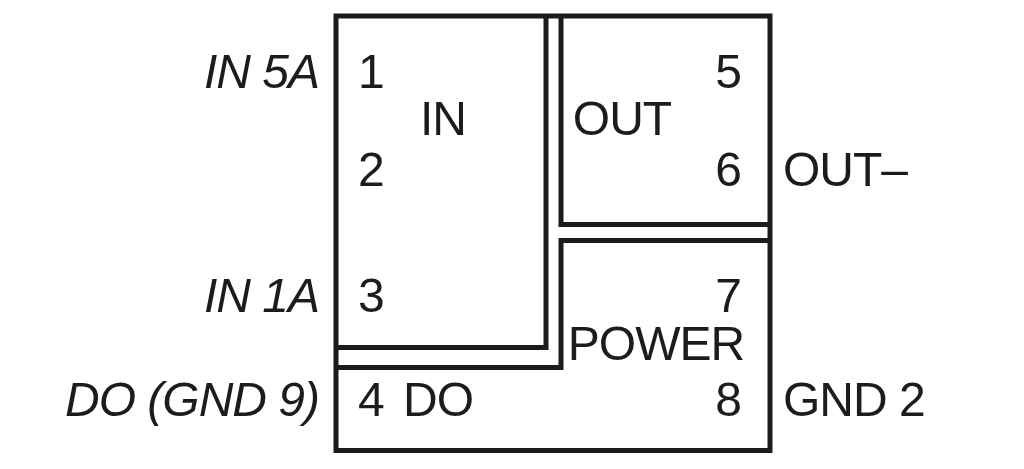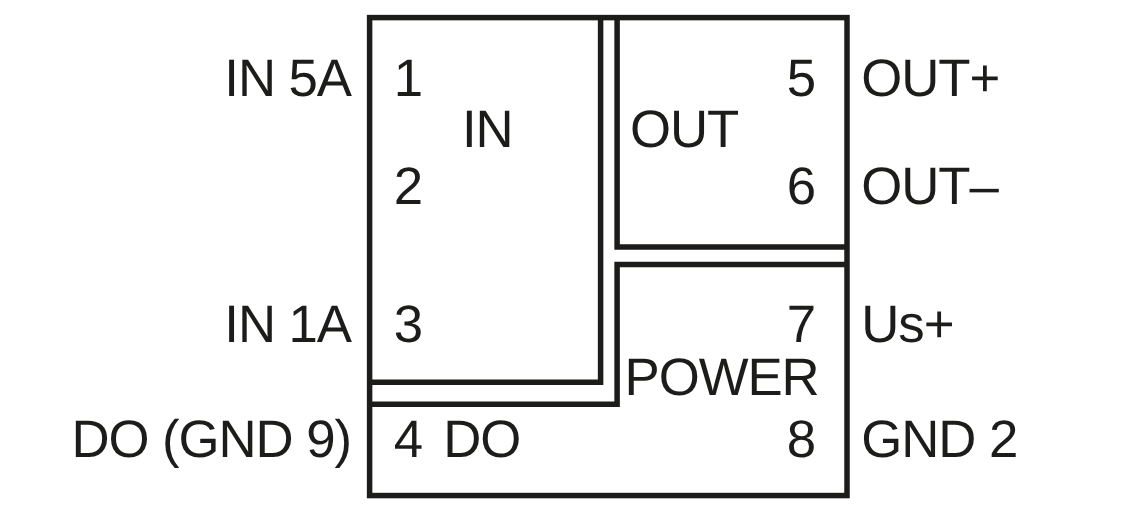--- a/index.html
+++ b/index.html
@@ -29,21 +29,21 @@
     line-height: 48px;
     letter-spacing: -1px;
     white-space: nowrap;
   }
   
   .row1 { top: 48px; }
   .row2 { top: 146px; }
   .row3 { top: 272px; }
   .row4 { top: 376px; }
   
-  .ext-left  { right: 705px; text-align: left; }  
+  .ext-left  { right: 705px; text-align: left; font-style: italic; }  
   .pin-left  { left: 358px; }                      
   .pin-right { right: 283px; text-align: right; }  
   .ext-right { left: 783px; }                      
   
   .blk-in    { left: 443px; top: 95px;  transform: translateX(-50%); }
   .blk-out   { left: 622px; top: 95px;  transform: translateX(-50%); }
   .blk-power { left: 656px; top: 320px; transform: translateX(-50%); text-align: right; }
   .blk-do    { left: 403px; top: 376px; }
 </style>
 </head>
@@ -69,23 +69,21 @@
   <span class="lbl pin-left row1">1</span>
   <span class="lbl pin-left row2">2</span>
   <span class="lbl pin-left row3">3</span>
   <span class="lbl pin-left row4">4</span>
 
   <span class="lbl pin-right row1">5</span>
   <span class="lbl pin-right row2">6</span>
   <span class="lbl pin-right row3">7</span>
   <span class="lbl pin-right row4">8</span>
 
-  <span class="lbl ext-right row1">OUT+</span>
   <span class="lbl ext-right row2">OUT–</span>
-  <span class="lbl ext-right row3">Us+</span>
   <span class="lbl ext-right row4">GND 2</span>
 
   <span class="lbl blk-in">IN</span>
   <span class="lbl blk-out">OUT</span>
   <span class="lbl blk-power">POWER</span>
   <span class="lbl blk-do">DO</span>
 
 </div>
 
 </body></html>

